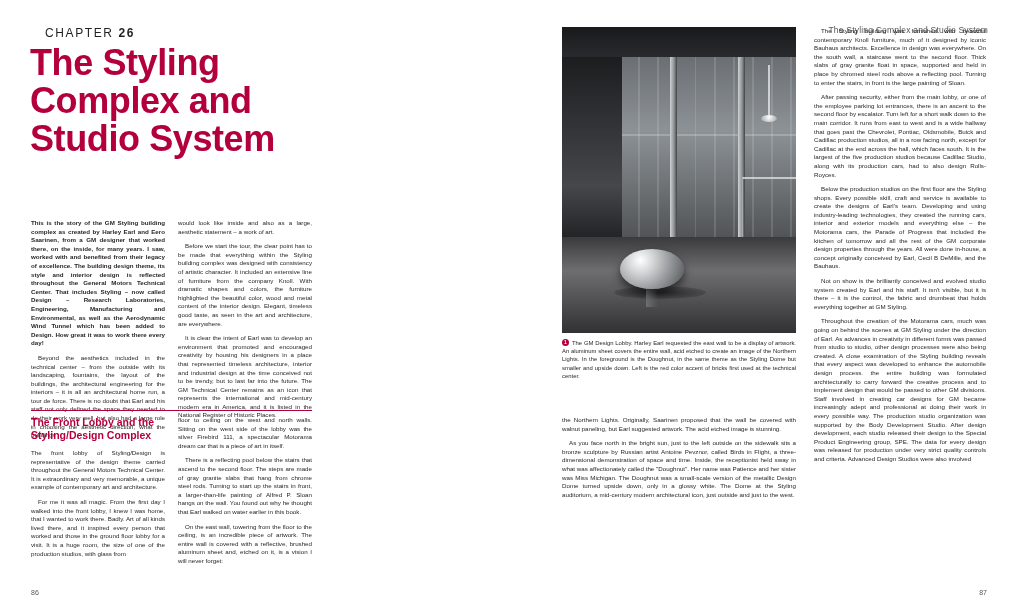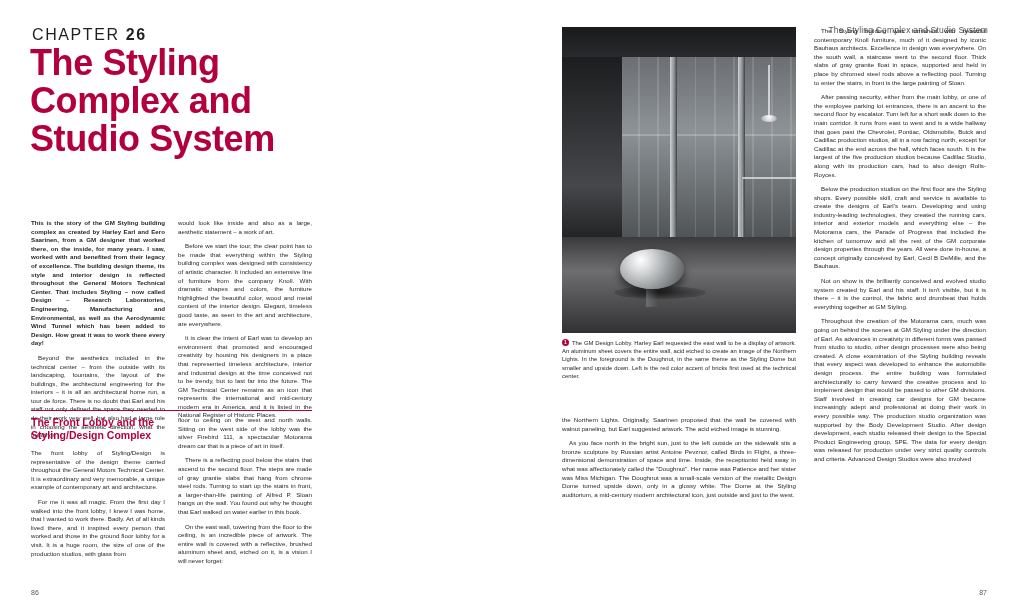--- a/index.html
+++ b/index.html
@@ -22,23 +22,23 @@
     position: absolute;
     top: 25px;
     right: 28px;
     font-size: 8.5px;
     color: #58585b;
     letter-spacing: 0.2px;
   }
   
   .chapter-label {
     position: absolute;
-    left: 32px;
+    left: 45px;
     top: 26px;
-    font-size: 16px;
+    font-size: 12px;
     letter-spacing: 1.6px;
     color: #231f20;
   }
   .chapter-label b { font-weight: bold; }
   
   .chapter-title {
     position: absolute;
     left: 30px;
     top: 44px;
     width: 300px;

